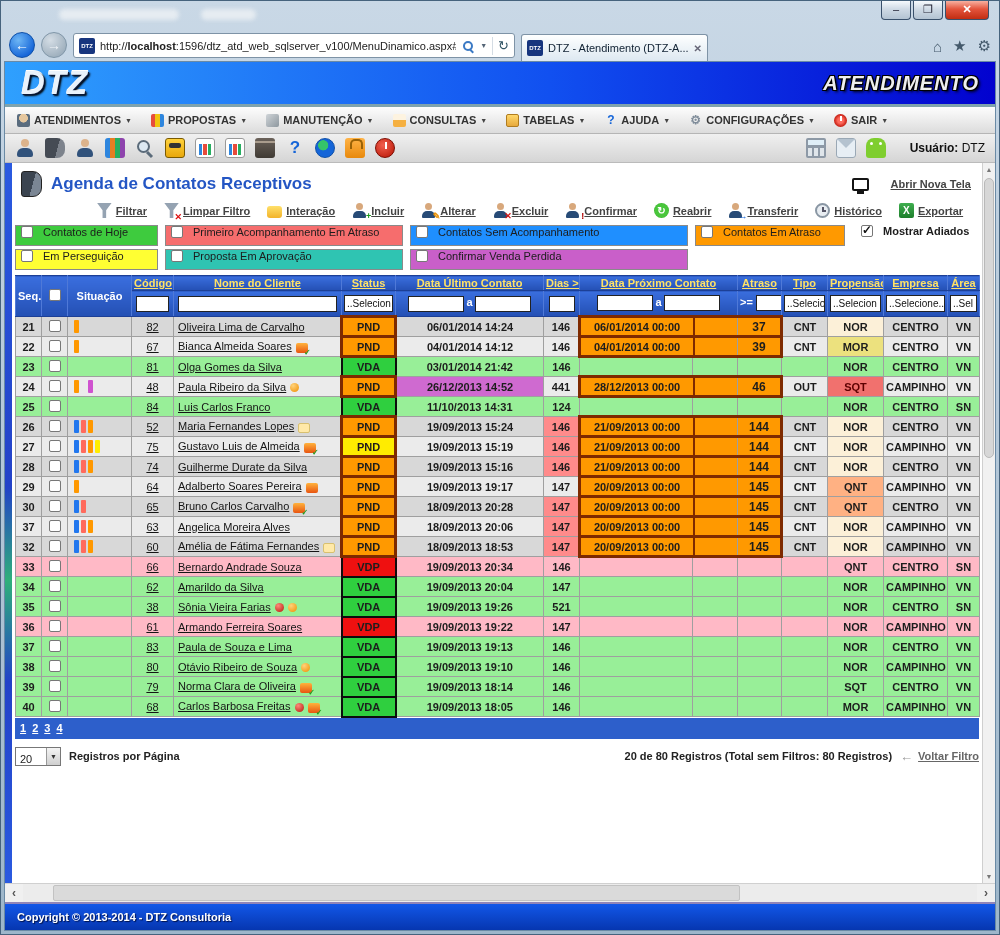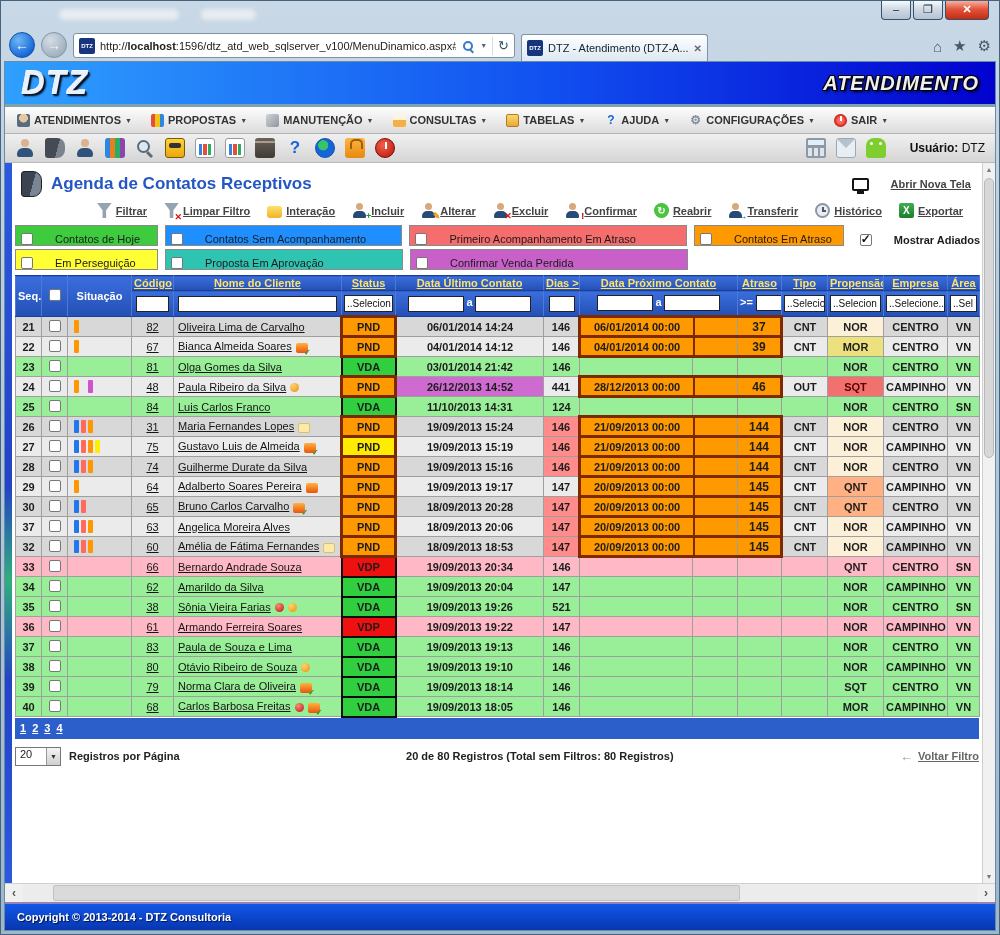--- a/index.html
+++ b/index.html
@@ -124,21 +124,21 @@
 [data-name="reopen-icon"]{background:radial-gradient(circle,#49c63c 60%,#1e8a14);border-radius:50%;color:#fff;font-size:10px;line-height:15px;text-align:center}
 [data-name="reopen-icon"]::before{content:"↻";color:#fff;font-weight:bold}
 [data-name="history-clock-icon"]{border:2px solid #8a97a4;border-radius:50%;background:#e8edf2}
 [data-name="history-clock-icon"]::before{content:"";position:absolute;left:5px;top:2px;width:2px;height:5px;background:#556}
 [data-name="history-clock-icon"]::after{content:"";position:absolute;left:5px;top:5px;width:4px;height:2px;background:#556}
 [data-name="excel-export-icon"]{background:linear-gradient(#3fae4e,#1d7e2c);border-radius:2px;color:#fff;font-size:10px;font-weight:bold;text-align:center;line-height:15px}
 [data-name="excel-export-icon"]::before{content:"X";color:#fff}
 
 .legend{padding:0 10px 5px 10px;display:flex;flex-direction:column;gap:3px}
 .lg-row{display:flex;gap:7px;height:21px}
-.lgbox{display:flex;align-items:flex-end;gap:22px;padding:0 5px;border:1px solid #8a8a8a;font-size:11px;color:#1c1c1c;overflow:hidden;white-space:nowrap}
+.lgbox{display:flex;align-items:flex-start;gap:10px;padding:0 5px;border:1px solid #8a8a8a;font-size:11px;color:#1c1c1c;overflow:hidden;white-space:nowrap}
 .lg-row .lgbox:nth-child(1){width:143px}
 .lg-row .lgbox:nth-child(2){width:238px}
 .lg-row .lgbox:nth-child(3){width:278px}
 .lg-row.r1 .lgbox:nth-child(4){width:150px}
 .lg-row.r2 .lgbox:nth-child(4){width:299px}
 .lg-white{border:none;background:#fff;font-weight:bold;margin-left:4px;width:auto !important}
 .cb{width:12px;height:12px;background:#fff;border:1px solid #777;border-radius:2px;display:inline-block;flex:0 0 12px;position:relative}
 .cb.ck::before{content:"✓";position:absolute;left:0px;top:-3px;font-size:12px;color:#111;font-weight:bold}
 
 .grid{border-collapse:collapse;table-layout:fixed;width:964px;margin-left:10px;font-size:11px}
@@ -189,25 +189,25 @@
 .nic-chat-pale{width:12px;height:10px;background:#ffe9a8;border:1px solid #d8c070;border-radius:2px}
 .nic-chat-orange{width:12px;height:10px;background:linear-gradient(#ffb23c,#e85510);border-radius:2px}
 .nic-chat-check{width:12px;height:10px;background:linear-gradient(#ffb23c,#e85510);border-radius:2px;position:relative}
 .nic-chat-check::after{content:"✓";position:absolute;right:-3px;bottom:-4px;color:#1e9e1e;font-size:8px;font-weight:bold}
 .nic-dot-red{width:9px;height:9px;border-radius:50%;background:radial-gradient(circle at 35% 30%,#ff8a7a,#b3170a)}
 .nic-dot-orange{width:9px;height:9px;border-radius:50%;background:radial-gradient(circle at 35% 30%,#ffd27a,#ef8e00)}
 
 .pager{height:21px;background:#2d5fcb;width:964px;margin-left:10px;display:flex;align-items:center;gap:6px;padding:0 5px}
 .pg{color:#fff;font-weight:bold;font-size:11px;text-decoration:underline;cursor:pointer}
 .footerrow{display:flex;align-items:center;padding:8px 16px 6px 10px;font-size:11px;color:#222;gap:8px}
-.psel{width:46px;height:19px;border:1px solid #777;background:#fff;display:flex;align-items:flex-start;justify-content:space-between;padding:0 0 0 4px}
+.psel{width:46px;height:19px;border:1px solid #777;background:#fff;display:flex;align-items:flex-end;justify-content:space-between;padding:0 0 0 4px}
 .psel .pd{width:14px;height:17px;background:linear-gradient(#f4f4f4,#cfcfcf);border-left:1px solid #999;font-size:7px;text-align:center;line-height:17px;color:#333}
 .psel .pd::before{content:"▼"}
 .fr-label{font-weight:bold}
-.fr-center{flex:1;text-align:center;font-weight:bold}
+.fr-center{flex:1;text-align:right;font-weight:bold}
 .fr-right{display:flex;gap:5px;align-items:center;color:#666;font-weight:bold}
 .fr-right u{color:#666}
 .back-ic{color:#999;font-size:13px}.back-ic::before{content:"⬅";content:"←"}
 .overlaybtn{position:absolute;right:28px;bottom:6px;width:542px;height:45px;background:linear-gradient(#d2d2d2,#9c9c9c);border:3px solid #151515;border-radius:16px;box-shadow:inset 0 0 0 2px #e8e8e8,2px 3px 5px rgba(0,0,0,.45);display:flex;align-items:center;justify-content:center;font-size:21px;font-weight:bold;color:#0c0c0c;letter-spacing:.5px}
 
 .hscroll{height:19px;flex:0 0 19px;background:#f0f0f0;border-top:1px solid #d0d0d0;display:flex;align-items:center}
 .harrow{width:18px;text-align:center;color:#555;font-size:12px;font-weight:bold}
 .harrow.l::before{content:"‹"}.harrow.r::before{content:"›"}
 .htrack{flex:1;height:100%;position:relative;background:#ececec}
 .hthumb{position:absolute;left:30px;width:72%;top:1px;bottom:1px;background:#dadada;border:1px solid #c2c2c2;border-radius:2px}
@@ -385,27 +385,27 @@
             <span class="ai" data-name="excel-export-icon"></span>
             <u>Exportar</u>
           </span>
         </div>
       <div class="legend" id="legend" data-name="legend">
           <div class="lg-row r1" data-name="legend-row">
             <span class="lgbox" data-name="legend-contatos-de-hoje" style="background: rgb(62, 203, 62);">
               <span class="cb" data-name="legend-checkbox"></span>
               <span>Contatos de Hoje</span>
             </span>
+            <span class="lgbox" data-name="legend-primeiro-acompanhamento-em-atraso" style="background: rgb(246, 109, 109);">
+              <span class="cb" data-name="legend-checkbox"></span>
+              <span>Primeiro Acompanhamento Em Atraso</span>
+            </span>
             <span class="lgbox" data-name="legend-contatos-sem-acompanhamento" style="background: rgb(31, 143, 255);">
               <span class="cb" data-name="legend-checkbox"></span>
               <span>Contatos Sem Acompanhamento</span>
-            </span>
-            <span class="lgbox" data-name="legend-primeiro-acompanhamento-em-atraso" style="background: rgb(246, 109, 109);">
-              <span class="cb" data-name="legend-checkbox"></span>
-              <span>Primeiro Acompanhamento Em Atraso</span>
             </span>
             <span class="lgbox" data-name="legend-contatos-em-atraso" style="background: rgb(255, 153, 0);">
               <span class="cb" data-name="legend-checkbox"></span>
               <span>Contatos Em Atraso</span>
             </span>
             <span class="lgbox lg-white" data-name="mostrar-adiados-option">
               <span class="cb ck" data-name="mostrar-adiados-checkbox"></span>
               <span>Mostrar Adiados</span>
             </span>
           </div>
@@ -585,21 +585,21 @@
               <td class="atr" data-name="atraso-cell"></td>
               <td class="tipo" data-name="tipo-cell"></td>
               <td class="prop " data-name="propensao-cell">NOR</td>
               <td class="emp" data-name="empresa-cell">CENTRO</td>
               <td class="area" data-name="area-cell">SN</td>
             </tr>
             <tr class="rb-g1" data-name="table-row">
               <td class="seq" data-name="row-seq">26</td>
               <td class="chk" data-name="row-select-cell"><span class="cb" data-name="row-checkbox"></span></td>
               <td class="sit" data-name="situacao-cell"><span class="bar bar-blue" data-name="situacao-bar-blue-icon"></span><span class="bar bar-red" data-name="situacao-bar-red-icon"></span><span class="bar bar-orange" data-name="situacao-bar-orange-icon"></span></td>
-              <td class="cod" data-name="codigo-link"><u>31</u></td>
+              <td class="cod" data-name="codigo-link"><u>52</u></td>
               <td class="nome" data-name="cliente-link"><u>Maria Fernandes Lopes</u><span class="nic nic-chat-pale" data-name="chat-pale-icon"></span></td>
               <td class="st st-pnd" data-name="status-cell">PND</td>
               <td class="duc " data-name="data-ultimo-cell">19/09/2013 15:24</td>
               <td class="dias red" data-name="dias-cell">146</td>
               <td class="dpc ov" data-name="data-proximo-cell">
                 <div class="dpcw">
                   <span class="d1">21/09/2013 00:00</span>
                   <span class="d2"></span>
                 </div>
               </td>

